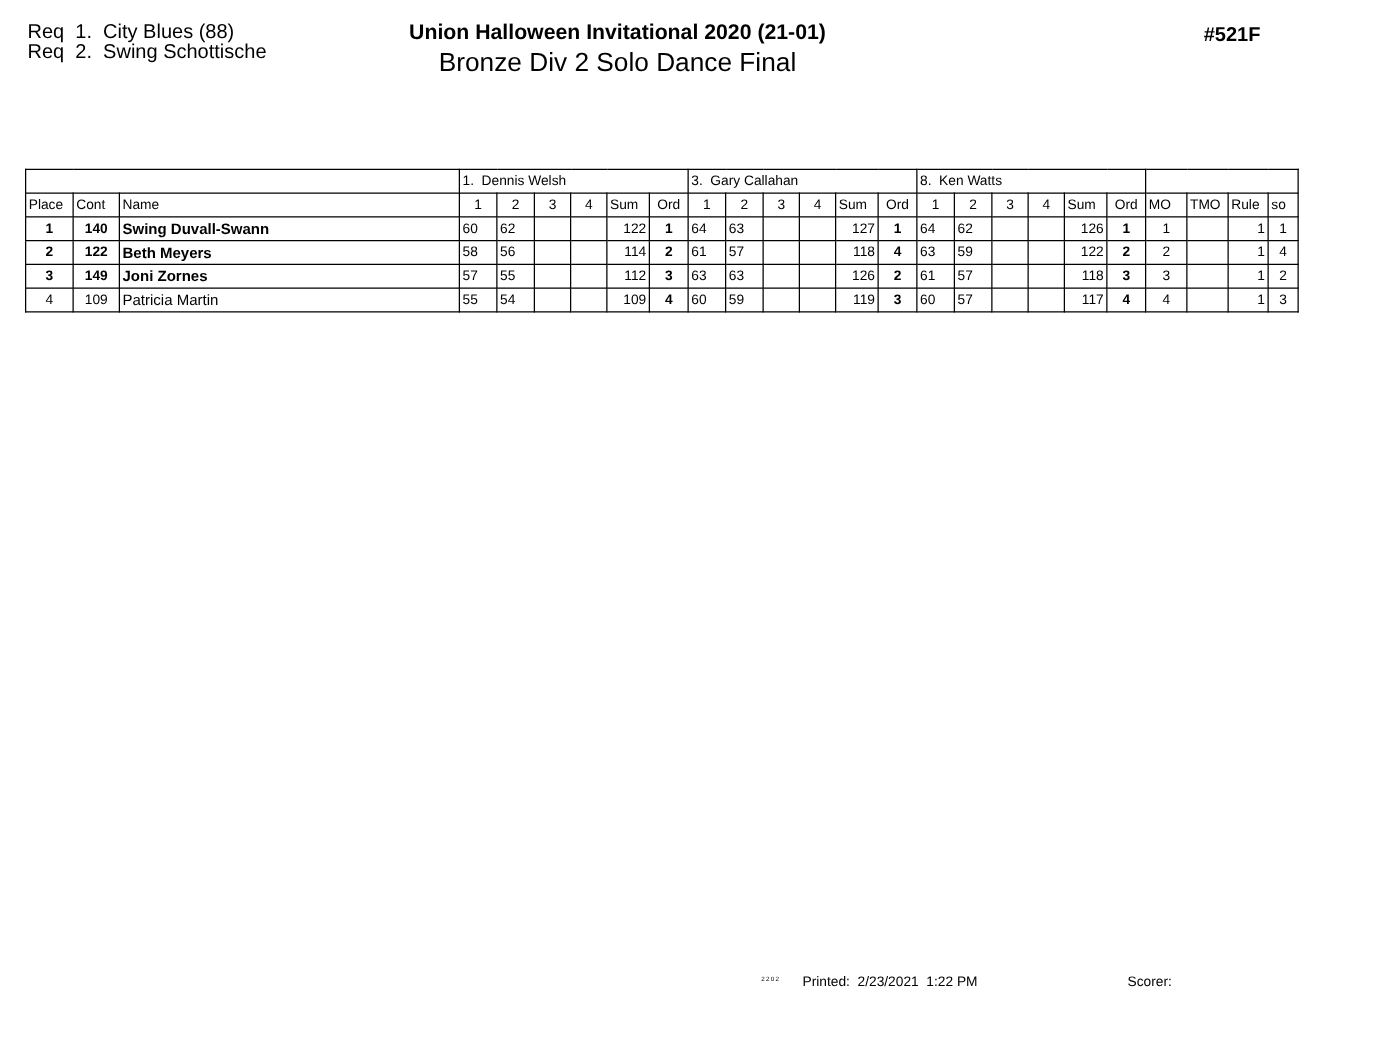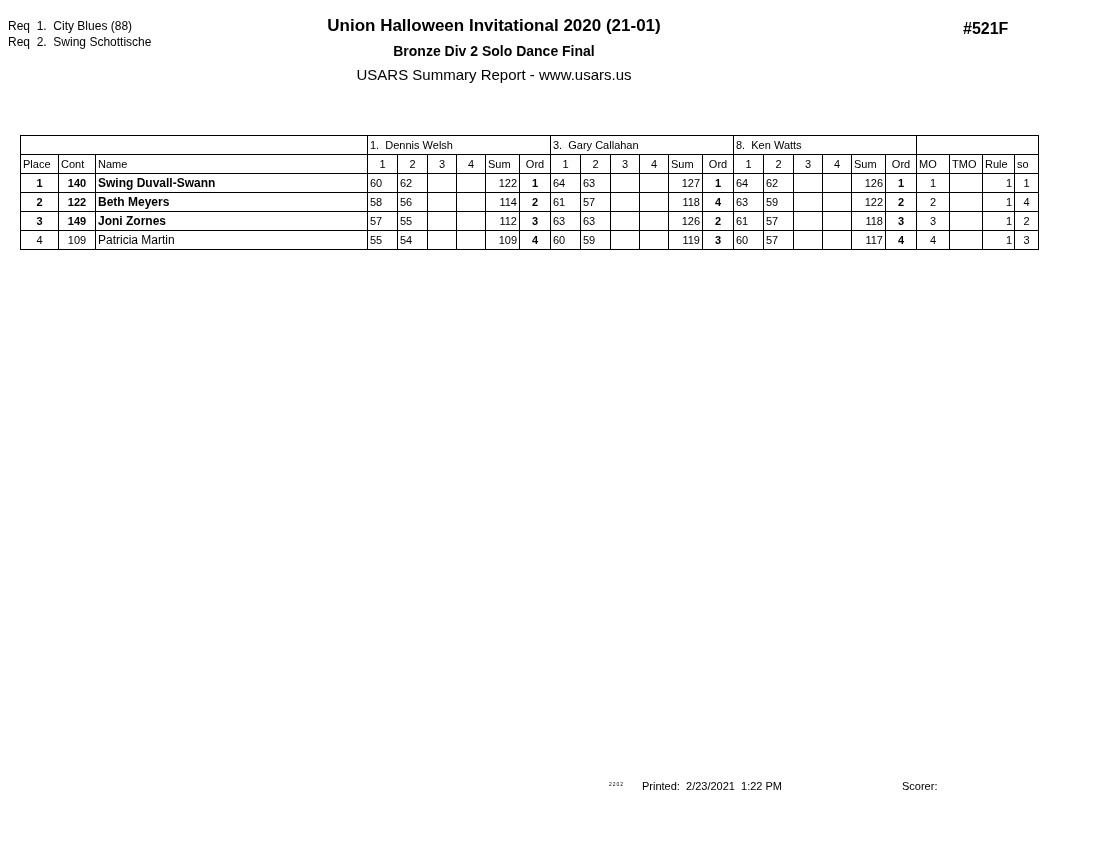--- a/index.html
+++ b/index.html
@@ -9,32 +9,32 @@
     background: #ffffff;
     color: #000000;
     font-family: "Liberation Sans", "DejaVu Sans", sans-serif;
     position: relative;
     overflow: hidden;
   }
   .pre { white-space: pre; }
 
   
   #req-block {
-    position: absolute; left: 8px; top: 18px;
-    font-size: 12px; line-height: 16px;
+    position: absolute; left: 22px; top: 18px;
+    font-size: 16px; line-height: 16px;
   }
 
   
   #title-block {
     position: absolute; left: 0; top: 16px; width: 988px;
     text-align: center;
   }
   #event-title    { font-size: 17px; font-weight: bold; line-height: 19px; }
   #venue-line     { font-size: 15px; line-height: 18px; margin-top: 1px; }
-  #division-title { font-size: 14px; font-weight: bold; line-height: 22px; margin-top: 5px; }
+  #division-title { font-size: 21px; font-weight: normal; line-height: 22px; margin-top: 5px; }
   #report-title   { font-size: 15px; line-height: 18px; margin-top: 4px; }
 
   
   #report-number {
     position: absolute; left: 963px; top: 20px;
     font-size: 16px; font-weight: bold;
   }
 
   
   #results-table {
@@ -85,21 +85,20 @@
 <body>
 
 <div id="req-block">
   <div class="pre">Req  1.  City Blues (88)</div>
   <div class="pre">Req  2.  Swing Schottische</div>
 </div>
 
 <div id="title-block">
   <div id="event-title">Union Halloween Invitational 2020 (21-01)</div>
   <div id="division-title">Bronze Div 2 Solo Dance Final</div>
-  <div id="report-title">USARS Summary Report - www.usars.us</div>
 </div>
 
 <div id="report-number">#521F</div>
 
 <table id="results-table">
   <colgroup>
     <col style="width:38px">
       <col style="width:37px">
       <col style="width:272px">
     <col style="width:30px">

